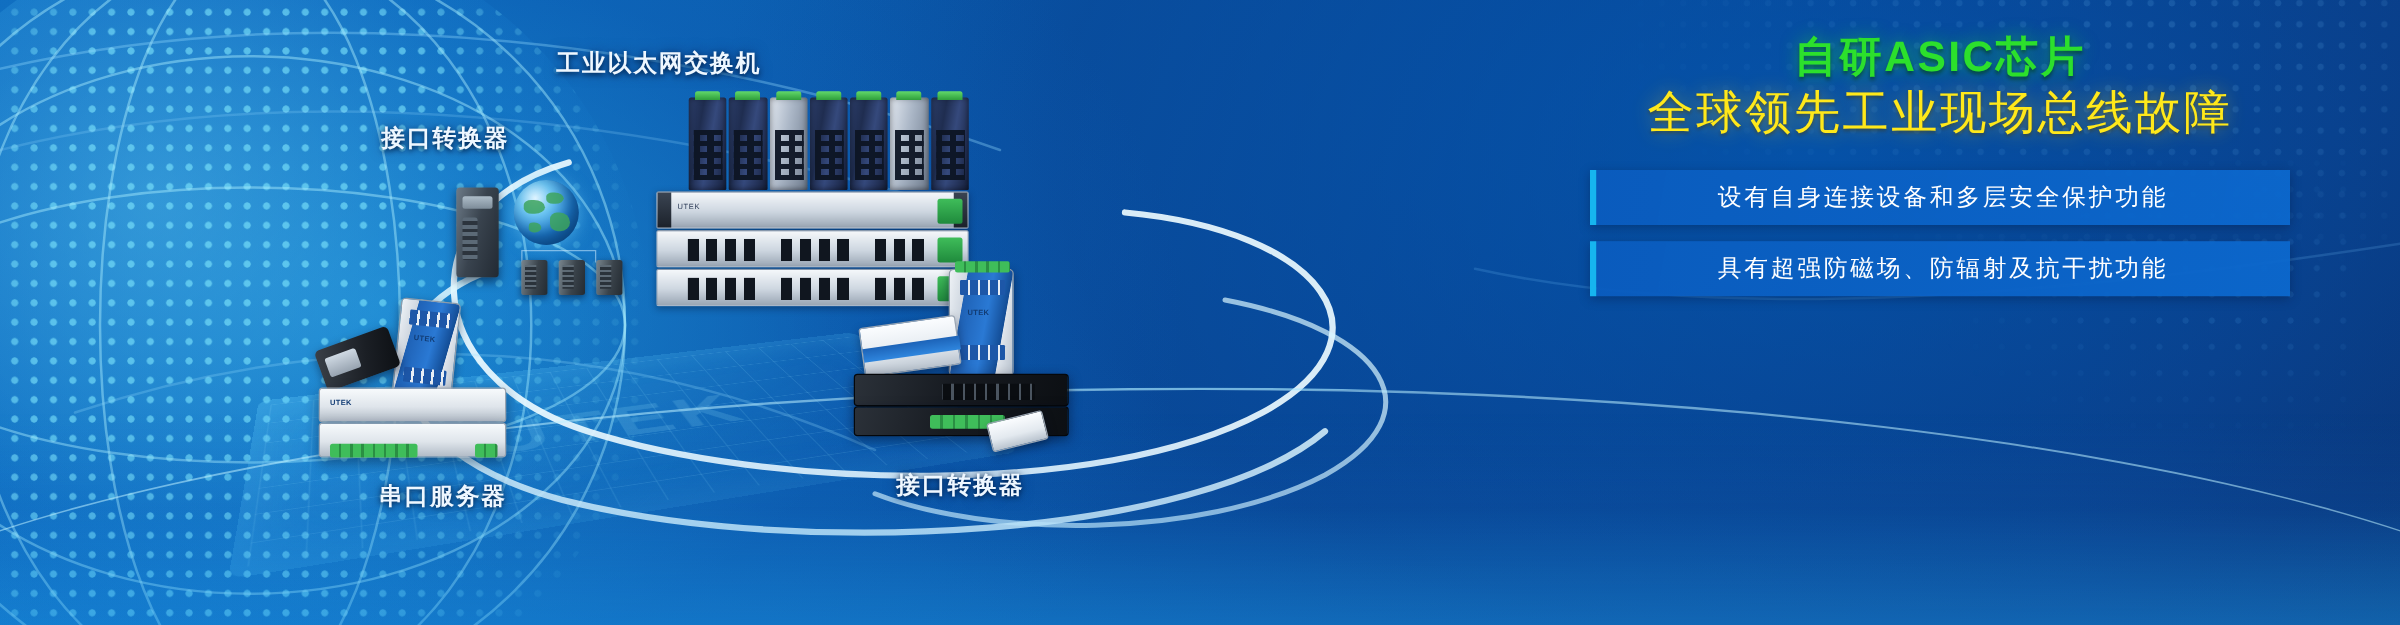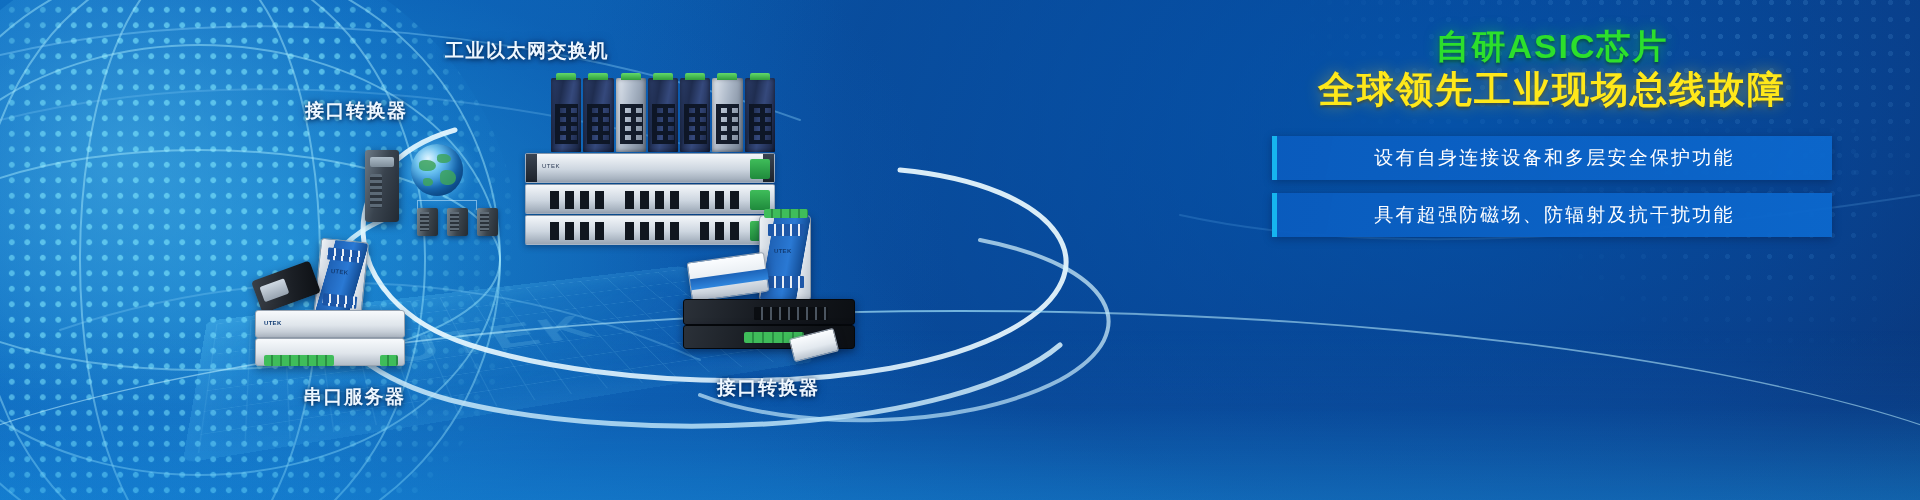--- a/index.html
+++ b/index.html
@@ -205,21 +205,21 @@
     background:linear-gradient(#cfd9e3,#97a3b0); }
   .logo-tiny{ position:absolute; font-size:6px; font-weight:bold; color:#123c74; letter-spacing:.3px; }
 
   
   .copy{ position:absolute; right:88px; top:26px; width:560px; text-align:center; }
   .headline-1{
     font-size:34px; font-weight:bold; color:#2ce02c; letter-spacing:2px; line-height:1.22;
     text-shadow:0 0 14px rgba(30,220,60,.55), 0 2px 3px rgba(0,40,20,.6);
   }
   .headline-2, .headline-3{
-    font-size:37px; font-weight:bold; color:#ffe81a; letter-spacing:2px; line-height:1.25;
+    font-size:37px; font-weight:normal; color:#ffe81a; letter-spacing:2px; line-height:1.25;
     text-shadow:0 0 16px rgba(255,225,30,.45), 0 2px 3px rgba(60,45,0,.55);
   }
   .features{ margin-top:22px; display:flex; flex-direction:column; gap:13px; align-items:flex-end; }
   .feature{
     width:100%; height:44px; display:flex; align-items:center; justify-content:center;
     background:linear-gradient(100deg, rgba(10,92,190,.97), rgba(12,104,205,.95));
     color:#ffffff; font-size:19px; letter-spacing:2.2px;
     border-left:5px solid #16b5ef;
     box-shadow:0 2px 8px rgba(0,20,55,.35);
   }

